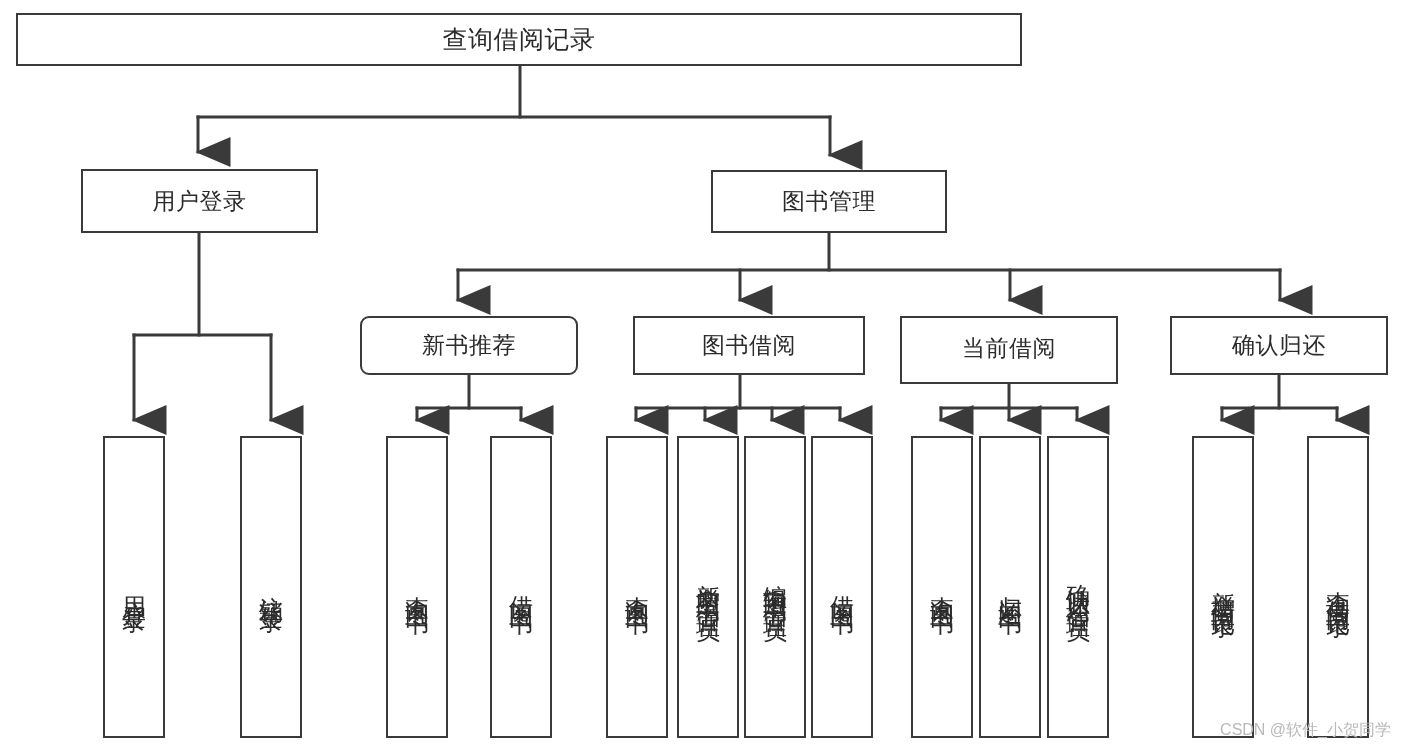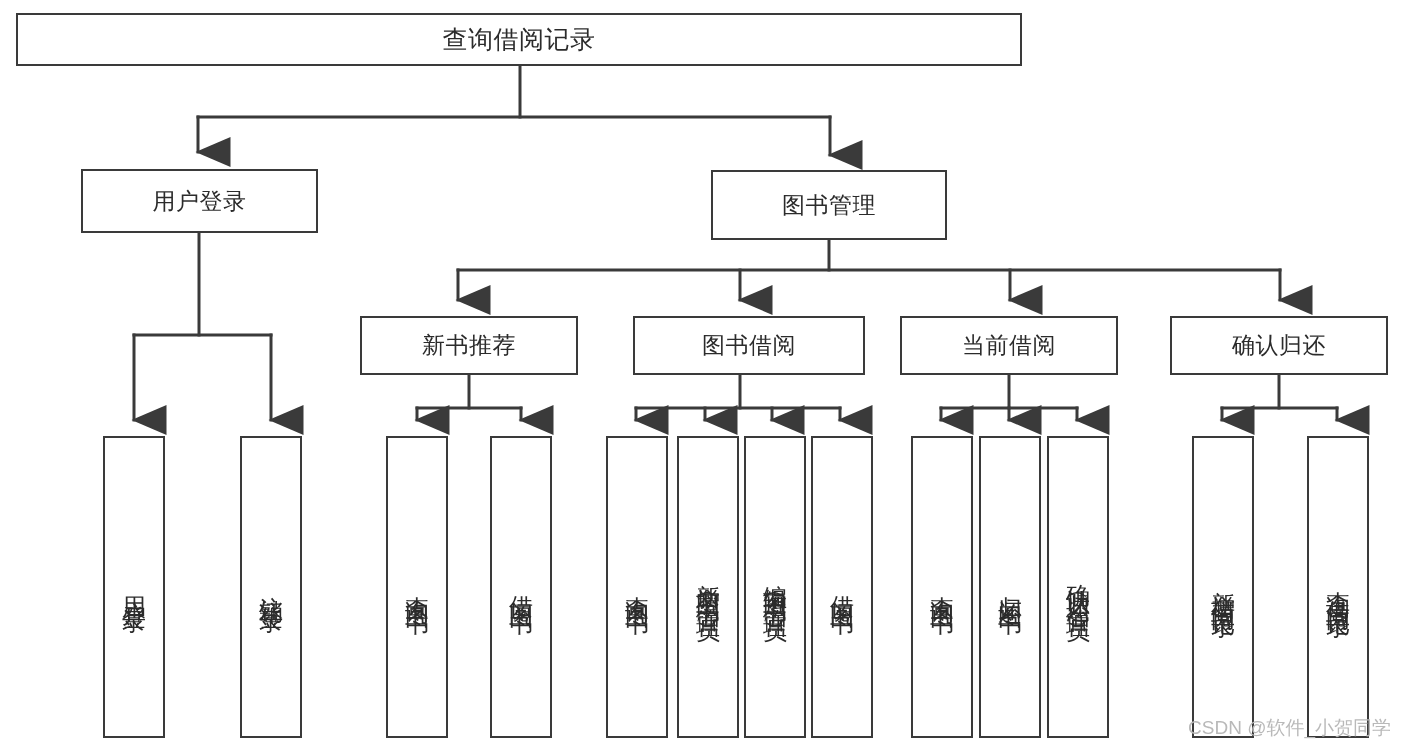--- a/index.html
+++ b/index.html
@@ -60,21 +60,21 @@
     font-size: 24px;
     letter-spacing: 5px;
     line-height: 1;
     max-height: 272px;
     white-space: normal;
   }
   .watermark {
     position: absolute;
     right: 14px;
     bottom: 6px;
-    font-size: 19px;
+    font-size: 16px;
     color: #b9b9b9;
     z-index: 5;
     white-space: nowrap;
     font-family: "Liberation Sans", "DejaVu Sans", sans-serif;
   }
 </style>
 </head>
 <body>
 
 <div id="diagram">
@@ -135,31 +135,31 @@
     </g>
   </svg>
 
   <div class="node horiz root" style="left:16px; top:13px; width:1006px; height:53px;">
     <span class="node-label">查询借阅记录</span>
   </div>
 
   <div class="node horiz" style="left:81px; top:169px; width:237px; height:64px;">
     <span class="node-label">用户登录</span>
   </div>
-  <div class="node horiz" style="left:711px; top:170px; width:236px; height:70px;">
+  <div class="node horiz" style="left:711px; top:170px; width:236px; height:63px;">
     <span class="node-label">图书管理</span>
   </div>
 
-  <div class="node horiz" style="left:360px; top:316px; width:218px; height:59px;">
+  <div class="node horiz" style="left:360px; top:316px; width:218px; height:59px;border-radius:9px;">
     <span class="node-label">新书推荐</span>
   </div>
   <div class="node horiz" style="left:633px; top:316px; width:232px; height:59px;">
     <span class="node-label">图书借阅</span>
   </div>
-  <div class="node horiz" style="left:900px; top:316px; width:218px; height:59px;">
+  <div class="node horiz" style="left:900px; top:316px; width:218px; height:68px;font-family:Liberation Mono, monospace;">
     <span class="node-label">当前借阅</span>
   </div>
   <div class="node horiz" style="left:1170px; top:316px; width:218px; height:59px;">
     <span class="node-label">确认归还</span>
   </div>
 
   <div class="node vert" style="left:103px; top:436px; width:62px; height:302px;">
     <span class="node-label">用户登录</span>
   </div>
   <div class="node vert" style="left:240px; top:436px; width:62px; height:302px;">

